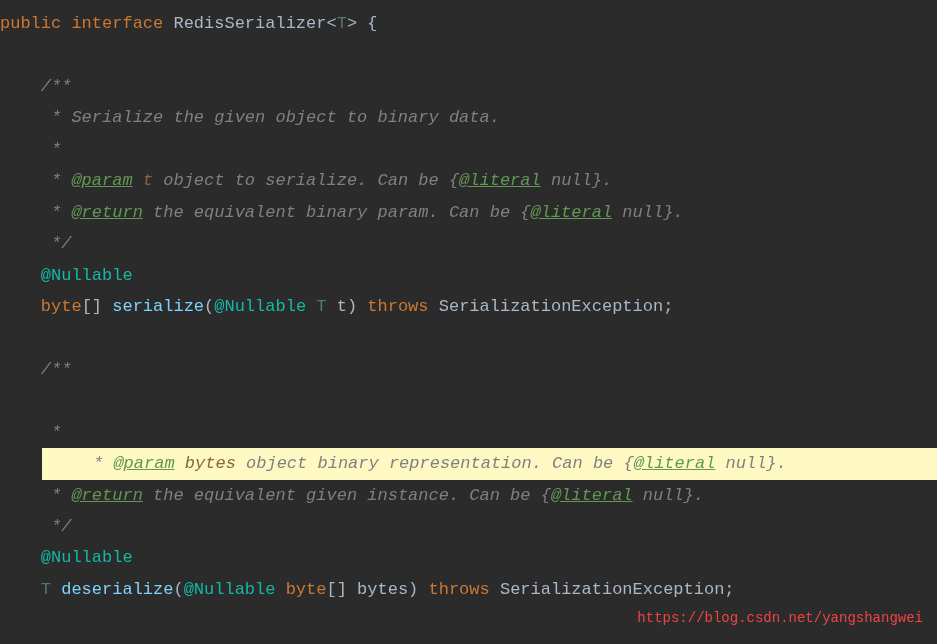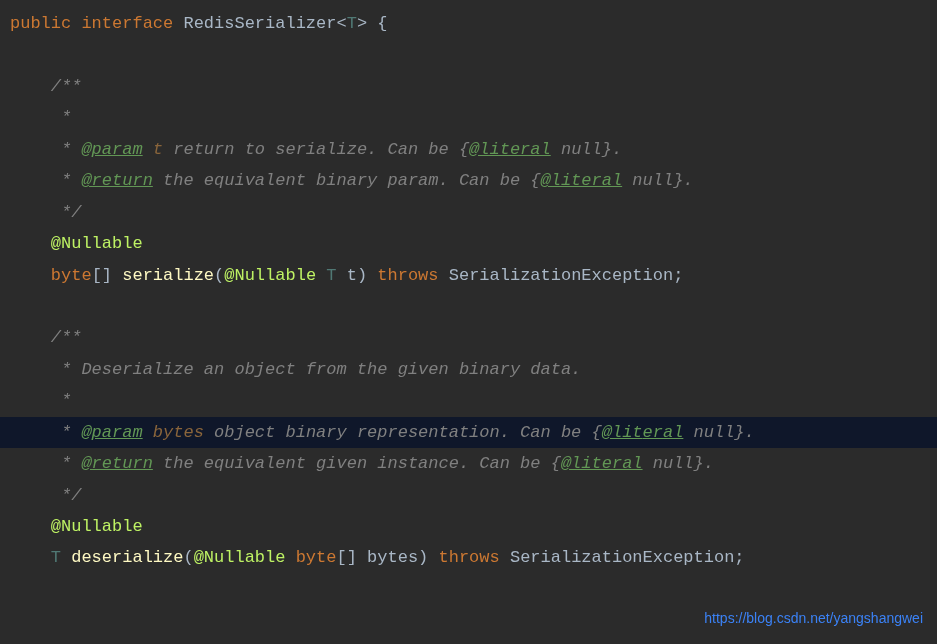--- a/index.html
+++ b/index.html
@@ -14,24 +14,24 @@
       line-height: 1.85;
       color: #a9b7c6;
       width: 937px;
       height: 644px;
       overflow: hidden;
       position: relative;
       padding-top: 8px;
     }
     .code-line {
       white-space: pre;
-      padding-left: 10px;
     }
     .highlighted-line {
-      background-color: #0f172a;
+      background-color: #fef9c3;
+      margin-left: 42px;
     }
     .keyword {
       color: #cc7832;
     }
     .class-name {
       color: #a9b7c6;
     }
     .type-param {
       color: #507874;
     }
@@ -46,51 +46,52 @@
       color: #629755;
       font-style: italic;
       text-decoration: underline;
       font-weight: normal;
     }
     .doc-param-name {
       color: #8a653b;
       font-style: italic;
     }
     .annotation {
-      color: #bef264;
+      color: #14b8a6;
     }
     .method-name {
-      color: #fef9c3;
+      color: #7dd3fc;
     }
     .watermark {
       position: absolute;
       bottom: 12px;
       right: 14px;
-      color: #3b82f6;
+      color: #ef4444;
       font-size: 14px;
-      font-family: Liberation Sans, sans-serif;
+      font-family: Liberation Mono, monospace;
       font-style: normal;
     }
   </style>
 </head>
 <body>
 
 <div id="editor">
     <div class="code-line"><span class="keyword">public</span><span class="punct"> </span><span class="keyword">interface</span><span class="punct"> </span><span class="class-name">RedisSerializer&lt;</span><span class="type-param">T</span><span class="class-name">&gt; {</span></div>
     <div class="code-line"><span class="punct"> </span></div>
     <div class="code-line"><span class="punct">    </span><span class="comment">/**</span></div>
+    <div class="code-line"><span class="punct">    </span><span class="comment"> * Serialize the given object to binary data.</span></div>
     <div class="code-line"><span class="punct">    </span><span class="comment"> *</span></div>
-    <div class="code-line"><span class="punct">    </span><span class="comment"> * </span><span class="doc-tag">@param</span><span class="comment"> </span><span class="doc-param-name">t</span><span class="comment"> return to serialize. Can be {</span><span class="doc-tag">@literal</span><span class="comment"> null}.</span></div>
+    <div class="code-line"><span class="punct">    </span><span class="comment"> * </span><span class="doc-tag">@param</span><span class="comment"> </span><span class="doc-param-name">t</span><span class="comment"> object to serialize. Can be {</span><span class="doc-tag">@literal</span><span class="comment"> null}.</span></div>
     <div class="code-line"><span class="punct">    </span><span class="comment"> * </span><span class="doc-tag">@return</span><span class="comment"> the equivalent binary param. Can be {</span><span class="doc-tag">@literal</span><span class="comment"> null}.</span></div>
     <div class="code-line"><span class="punct">    </span><span class="comment"> */</span></div>
     <div class="code-line"><span class="punct">    </span><span class="annotation">@Nullable</span></div>
     <div class="code-line"><span class="punct">    </span><span class="keyword">byte</span><span class="punct">[] </span><span class="method-name">serialize</span><span class="punct">(</span><span class="annotation">@Nullable</span><span class="punct"> </span><span class="type-param">T</span><span class="punct"> t) </span><span class="keyword">throws</span><span class="punct"> SerializationException;</span></div>
     <div class="code-line"><span class="punct"> </span></div>
     <div class="code-line"><span class="punct">    </span><span class="comment">/**</span></div>
-    <div class="code-line"><span class="punct">    </span><span class="comment"> * Deserialize an object from the given binary data.</span></div>
+    <div class="code-line"><span class="punct">    </span></div>
     <div class="code-line"><span class="punct">    </span><span class="comment"> *</span></div>
     <div class="code-line highlighted-line"><span class="punct">    </span><span class="comment"> * </span><span class="doc-tag">@param</span><span class="comment"> </span><span class="doc-param-name">bytes</span><span class="comment"> object binary representation. Can be {</span><span class="doc-tag">@lit</span><span class="doc-tag">eral</span><span class="comment"> null}.</span></div>
     <div class="code-line"><span class="punct">    </span><span class="comment"> * </span><span class="doc-tag">@return</span><span class="comment"> the equivalent given instance. Can be {</span><span class="doc-tag">@literal</span><span class="comment"> null}.</span></div>
     <div class="code-line"><span class="punct">    </span><span class="comment"> */</span></div>
     <div class="code-line"><span class="punct">    </span><span class="annotation">@Nullable</span></div>
     <div class="code-line"><span class="punct">    </span><span class="type-param">T</span><span class="punct"> </span><span class="method-name">deserialize</span><span class="punct">(</span><span class="annotation">@Nullable</span><span class="punct"> </span><span class="keyword">byte</span><span class="punct">[] bytes) </span><span class="keyword">throws</span><span class="punct"> SerializationException;</span></div>
   </div>
 <div class="watermark">https://blog.csdn.net/yangshangwei</div>
 
 </body></html>

